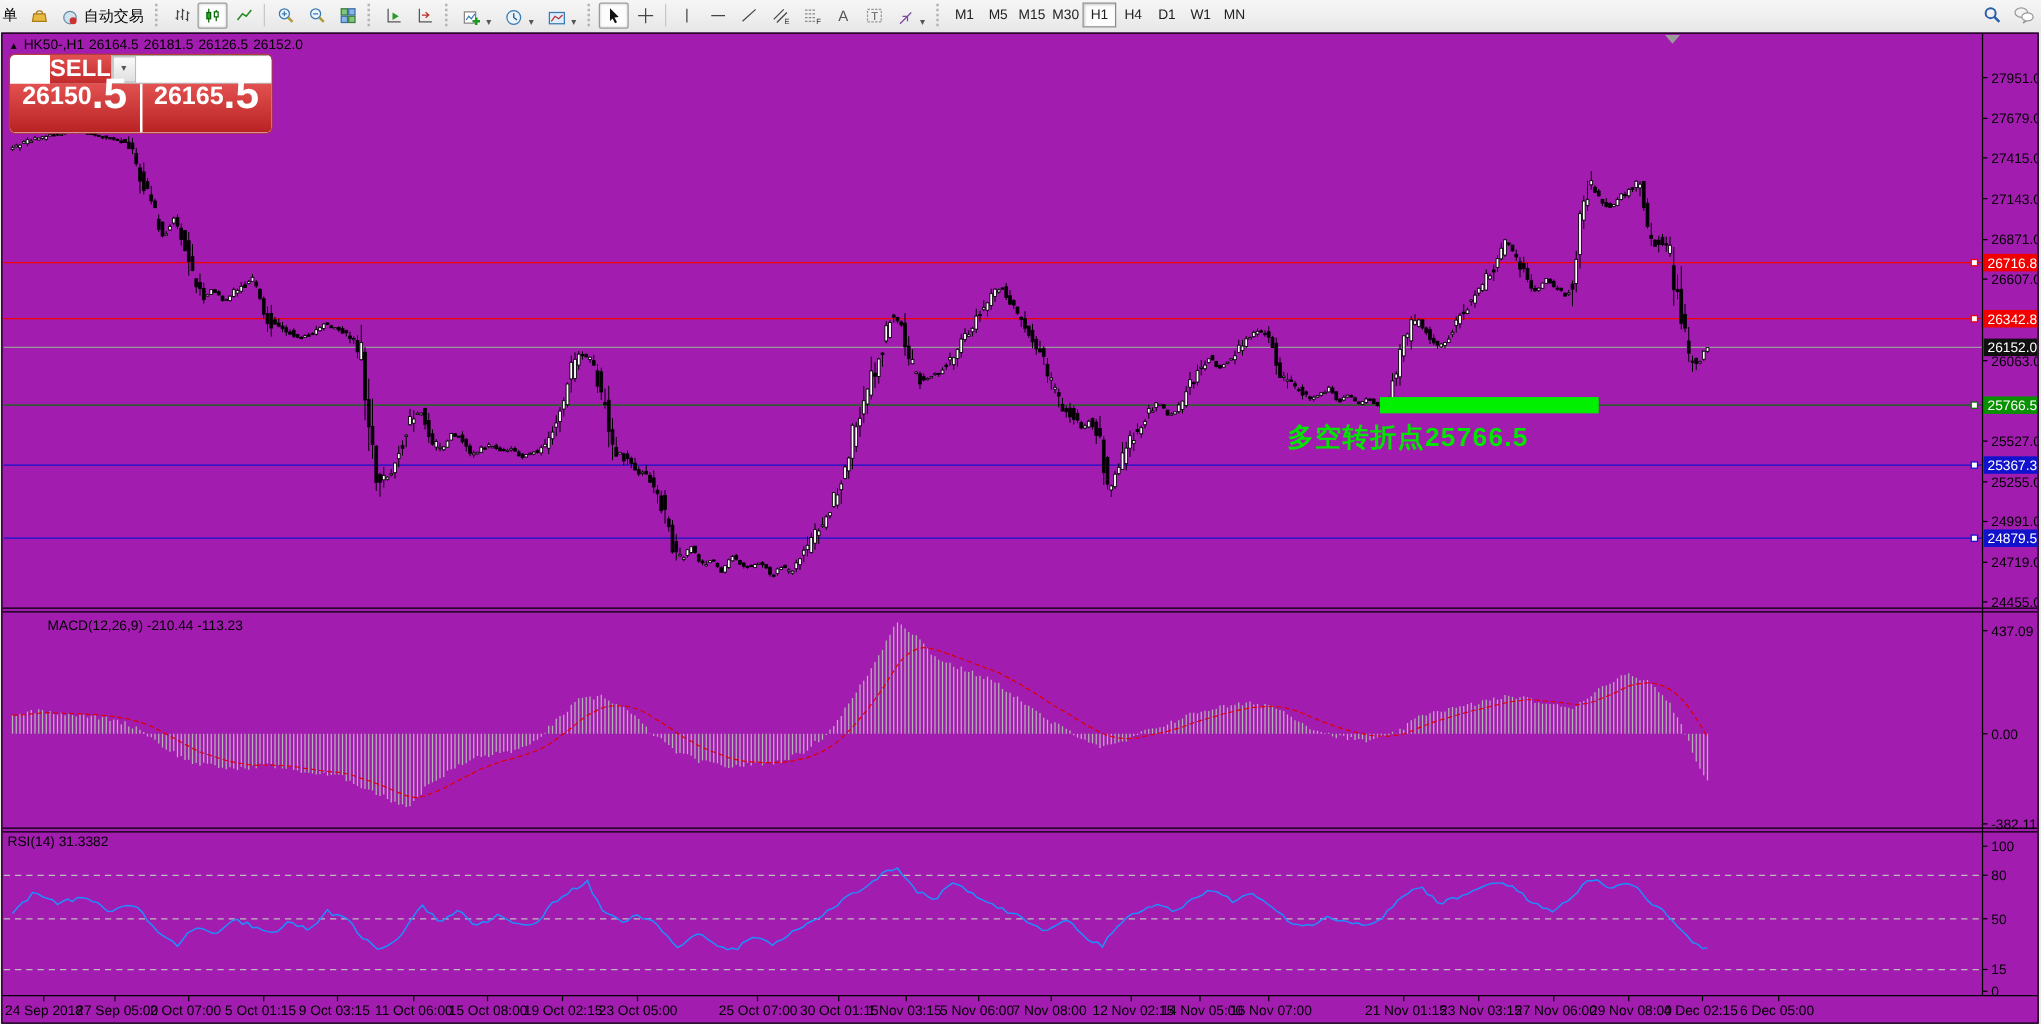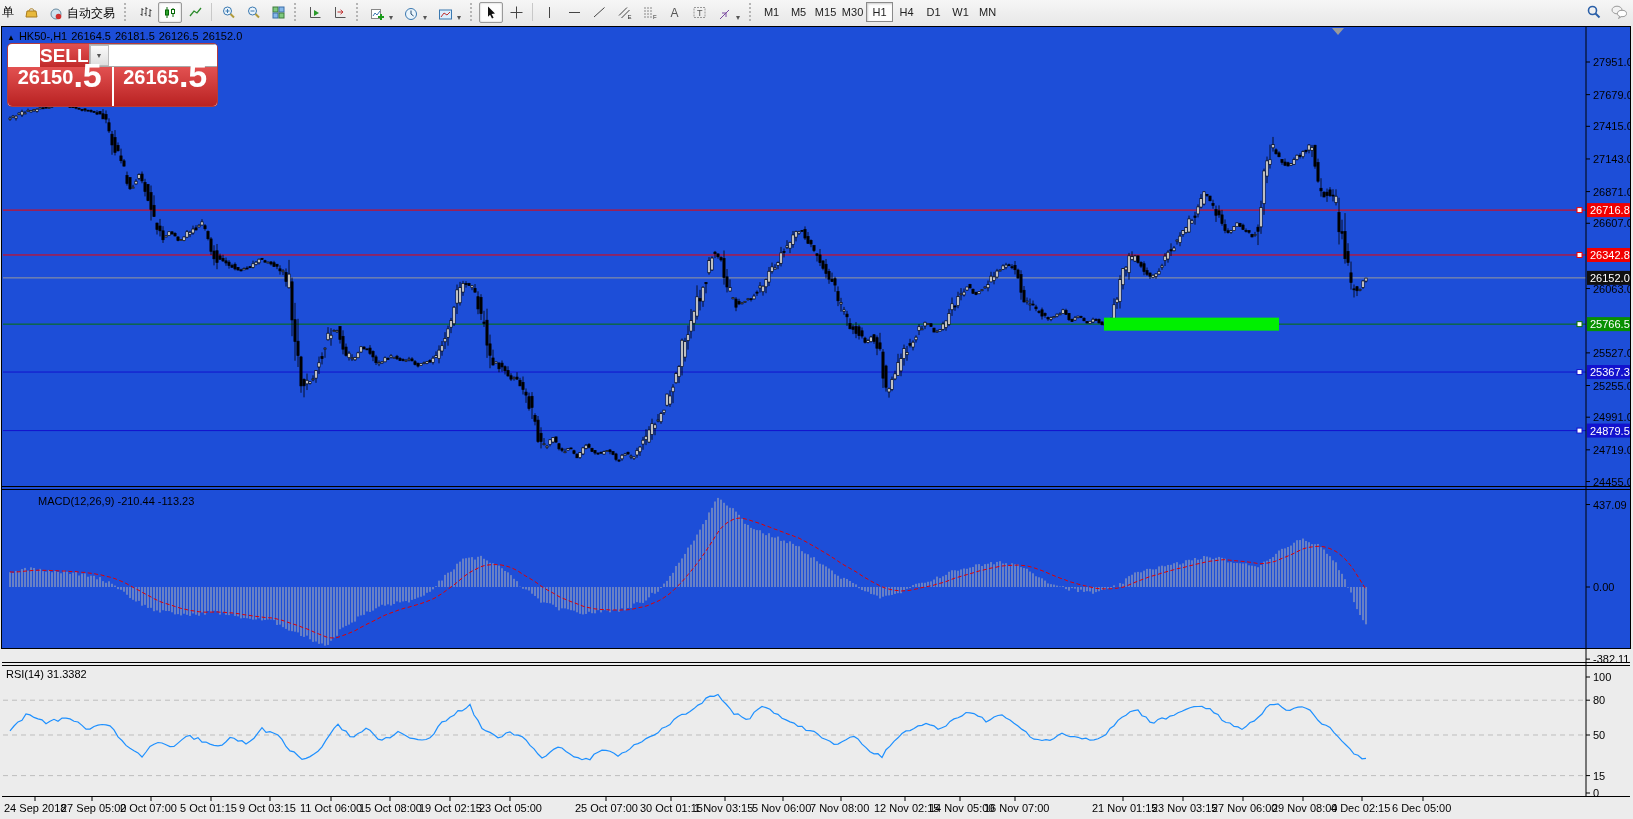--- a/index.html
+++ b/index.html
@@ -17,22 +17,22 @@
   .grip { width:5px; height:18px; border-left:2px dotted #b5b5b5; margin:0 3px; flex:none; }
   .sep { width:1px; height:18px; background:#c8c8c8; margin:0 3px; flex:none; }
   .dd { font-size:8px; color:#555; margin-left:1px; }
   .tf { width:27px; height:20px; border:1px solid transparent; background:transparent;
     font-size:11px; font-family:Liberation Sans, sans-serif; color:#222; flex:none; }
   .tf.active { background:#fdfdfd; border-color:#8a8a8a; box-shadow:inset 1px 1px 2px #ccc; }
   .tb-spacer { flex:1; }
   .partial-order { font-size:12px; margin:0 2px 0 0; overflow:hidden; width:14px; flex:none; }
 
   
-  .chart-window { position:absolute; left:1px; top:26px; width:1630px; height:623px;
-    background:#1d4ed8; border:1px solid #000; }
+  .chart-window { position:absolute; left:1px; top:26px; width:1630px; height:793px;
+    background:#a21caf; border:1px solid #000; }
   .chart-window svg { position:absolute; left:0; top:0; }
   svg text { font-family:"Liberation Sans", sans-serif; }
 
   .title-row { position:absolute; left:5px; top:3px; font-size:11px; white-space:nowrap; z-index:5; }
   .title-row .arr { font-size:8px; margin-right:4px; }
   .title-row span { margin-right:4px; }
 
   .trade-panel { position:absolute; left:6px; top:17px; width:209px; z-index:6;
     border-radius:4px; overflow:hidden; box-shadow:0 0 0 1px #b43c3c; background:#fff; }
   .tp-row1 { display:flex; height:23px; }
@@ -270,20 +270,21 @@
       </div>
       <div class="big-price">
         <span class="bp-main">26165</span>
           <span class="bp-frac">.5</span>
       </div>
     </div>
   </div>
 
   <div class="ind-label macd-label">MACD(12,26,9) -210.44 -113.23</div>
   <div class="ind-label rsi-label">RSI(14) 31.3382</div>
+  <div class="annotation" id="annotation" style="color: rgb(0, 230, 0);">多空转折点25766.5</div>
 
   <svg id="chart-svg" width="1628" height="791">
       <g>
         <line x1="1" y1="183.10400000000007" x2="1584" y2="183.10400000000007" stroke="#f20000" stroke-width="1"></line>
         <line x1="1" y1="227.9840000000001" x2="1584" y2="227.9840000000001" stroke="#f20000" stroke-width="1"></line>
         <line x1="1" y1="250.88" x2="1584" y2="250.88" stroke="#9a9a9a" stroke-width="1"></line>
         <line x1="1" y1="297.14" x2="1584" y2="297.14" stroke="#067200" stroke-width="1"></line>
         <line x1="1" y1="345.0440000000001" x2="1584" y2="345.0440000000001" stroke="#1212cd" stroke-width="1"></line>
         <line x1="1" y1="403.58" x2="1584" y2="403.58" stroke="#1212cd" stroke-width="1"></line>
       </g>

